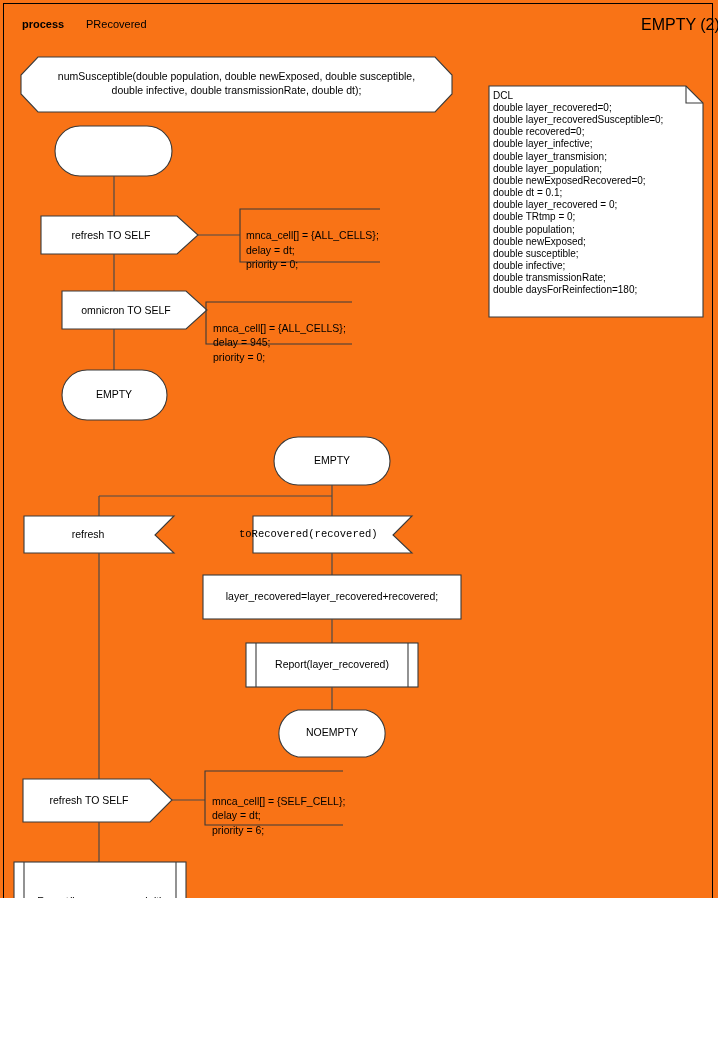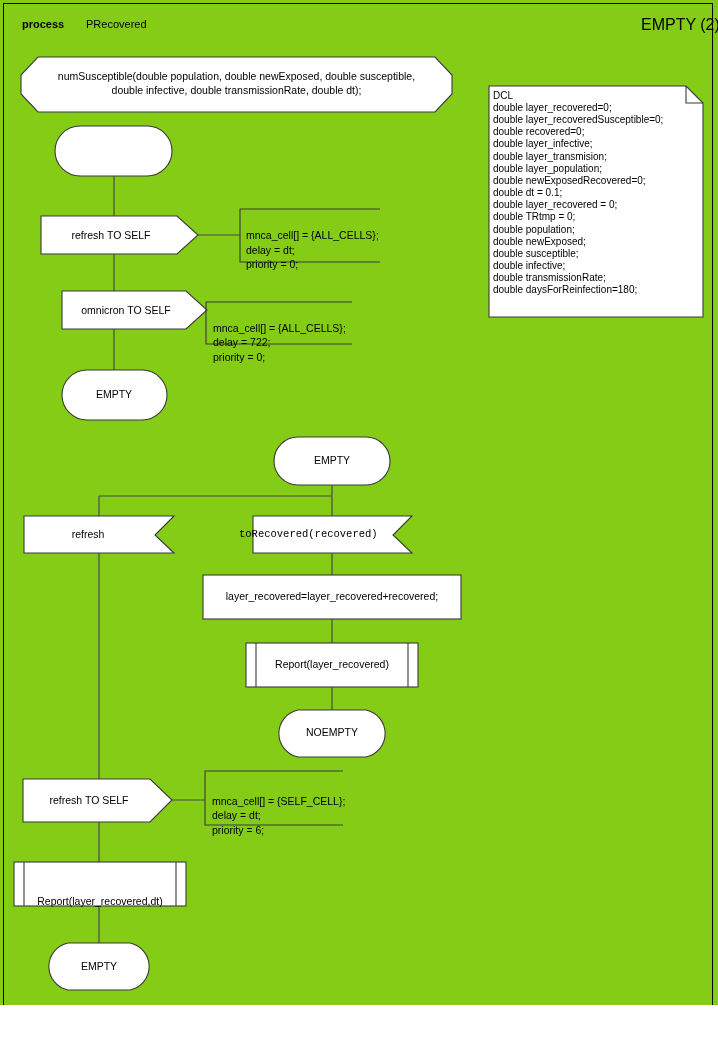--- a/index.html
+++ b/index.html
@@ -7,22 +7,22 @@
     padding: 0;
     background: #ffffff;
   }
   body {
     font-family: "Liberation Sans", sans-serif;
     color: #000000;
   }
   #page {
     position: relative;
     width: 718px;
-    height: 1005px;
-    background: #84cc16;
+    height: 898px;
+    background: #f97316;
     overflow: hidden;
   }
   .frame {
     position: absolute;
     left: 3px;
     top: 3px;
     width: 710px;
     height: 1040px;
     border: 1px solid #000000;
     box-sizing: border-box;
@@ -158,21 +158,21 @@
 
   <div class="txt" style="left:41px; top:229px; width:140px;">refresh TO SELF</div>
 
   <div class="txt txt-left" style="left:246px; top:214px; width:140px;">mnca_cell[] = {ALL_CELLS};</div>
   <div class="txt txt-left" style="left:246px; top:229px; width:140px;">delay = dt;</div>
   <div class="txt txt-left" style="left:246px; top:243px; width:140px;">priority = 0;</div>
 
   <div class="txt" style="left:62px; top:304px; width:128px;">omnicron TO SELF</div>
 
   <div class="txt txt-left" style="left:213px; top:307px; width:140px;">mnca_cell[] = {ALL_CELLS};</div>
-  <div class="txt txt-left" style="left:213px; top:321px; width:140px;">delay = 722;</div>
+  <div class="txt txt-left" style="left:213px; top:321px; width:140px;">delay = 945;</div>
   <div class="txt txt-left" style="left:213px; top:336px; width:140px;">priority = 0;</div>
 
   <div class="txt" style="left:64px; top:388px; width:100px;">EMPTY</div>
 
   <div class="txt" style="left:282px; top:454px; width:100px;">EMPTY</div>
 
   <div class="txt" style="left:28px; top:528px; width:120px;">refresh</div>
 
   <div class="txt" style="left:239px; top:528px; width:138px;font-family:Liberation Mono, monospace;">toRecovered(recovered)</div>
 

